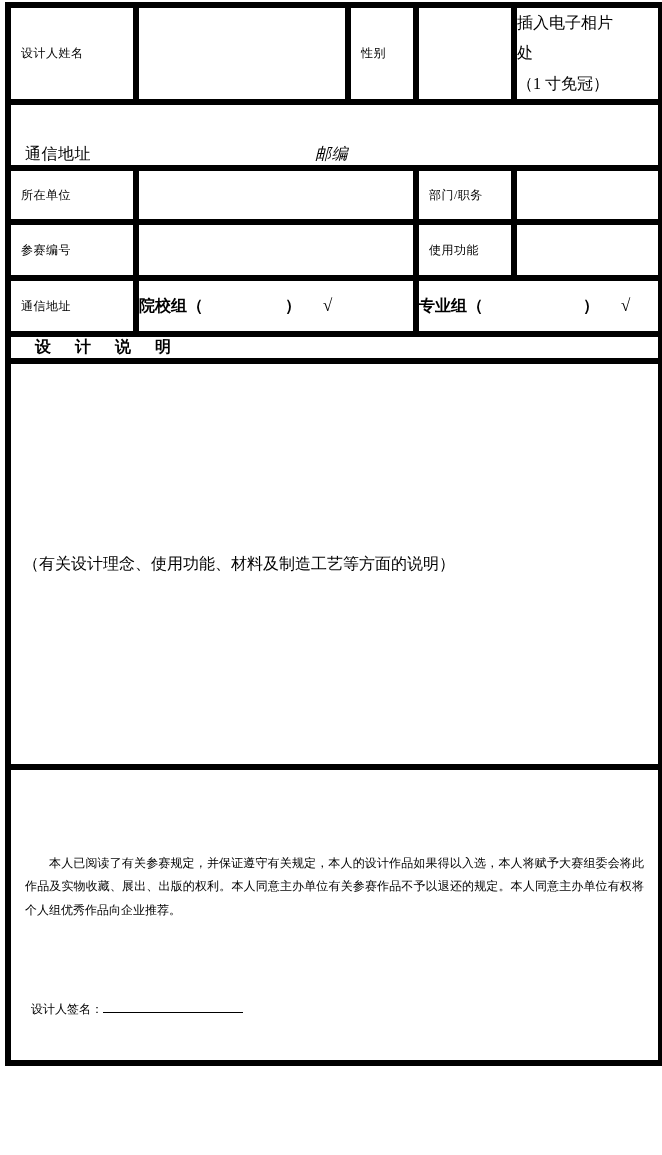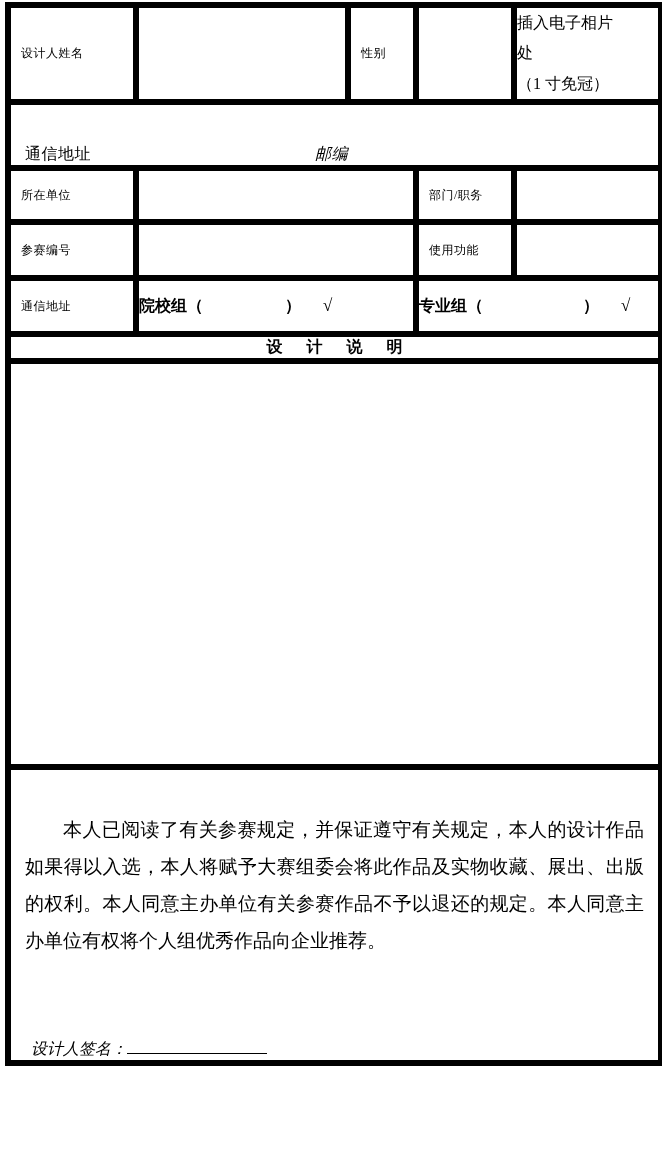--- a/index.html
+++ b/index.html
@@ -72,21 +72,20 @@
     padding: 6px 10px;
     font-size: 16px;
     white-space: nowrap;
     font-weight: bold;
   }
   .check {
     font-size: 17px;
     padding-left: 18px;
   }
   .section-title {
-    text-align: center;
     font-size: 17px;
     font-weight: bold;
     letter-spacing: 0.5px;
     padding: 9px 0;
   }
   .section-title span {
     display: inline-block;
     letter-spacing: 24px;
     padding-left: 24px;
   }
@@ -98,33 +97,32 @@
     padding: 10px 12px 0 12px;
     font-size: 16px;
     line-height: 1.5;
   }
   .statement-cell {
     height: 290px;
     vertical-align: top;
   }
   .statement-body {
     padding: 40px 14px 0 14px;
-    font-size: 19px;
+    font-size: 12px;
     line-height: 1.95;
     text-align: justify;
     text-justify: inter-ideograph;
   }
   .statement-body p {
     margin: 0;
     text-indent: 2em;
   }
   .sign-line {
     padding: 78px 0 0 20px;
-    font-size: 16px;
-    font-style: italic;
+    font-size: 12px;
   }
   .sign-underline {
     display: inline-block;
     width: 140px;
     border-bottom: 1px solid #000000;
     height: 1em;
     vertical-align: baseline;
   }
   .w-name    { width: 128px; }
   .w-nameval { width: 212px; }
@@ -225,20 +223,21 @@
     </tr>
 
     <tr>
       <td colspan="5" class="section-title">
         <span>设计说明</span>
       </td>
     </tr>
 
     <tr>
       <td colspan="5" class="desc-cell">
+        <div class="desc-note">（有关设计理念、使用功能、材料及制造工艺等方面的说明）</div>
         <div class="desc-note"></div>
       </td>
     </tr>
 
     <tr>
       <td colspan="5" class="statement-cell">
         <div class="statement-body">
           <p>本人已阅读了有关参赛规定，并保证遵守有关规定，本人的设计作品如果得以入选，本人将赋予大赛组委会将此作品及实物收藏、展出、出版的权利。本人同意主办单位有关参赛作品不予以退还的规定。本人同意主办单位有权将个人组优秀作品向企业推荐。</p>
         </div>
         <div class="sign-line">

